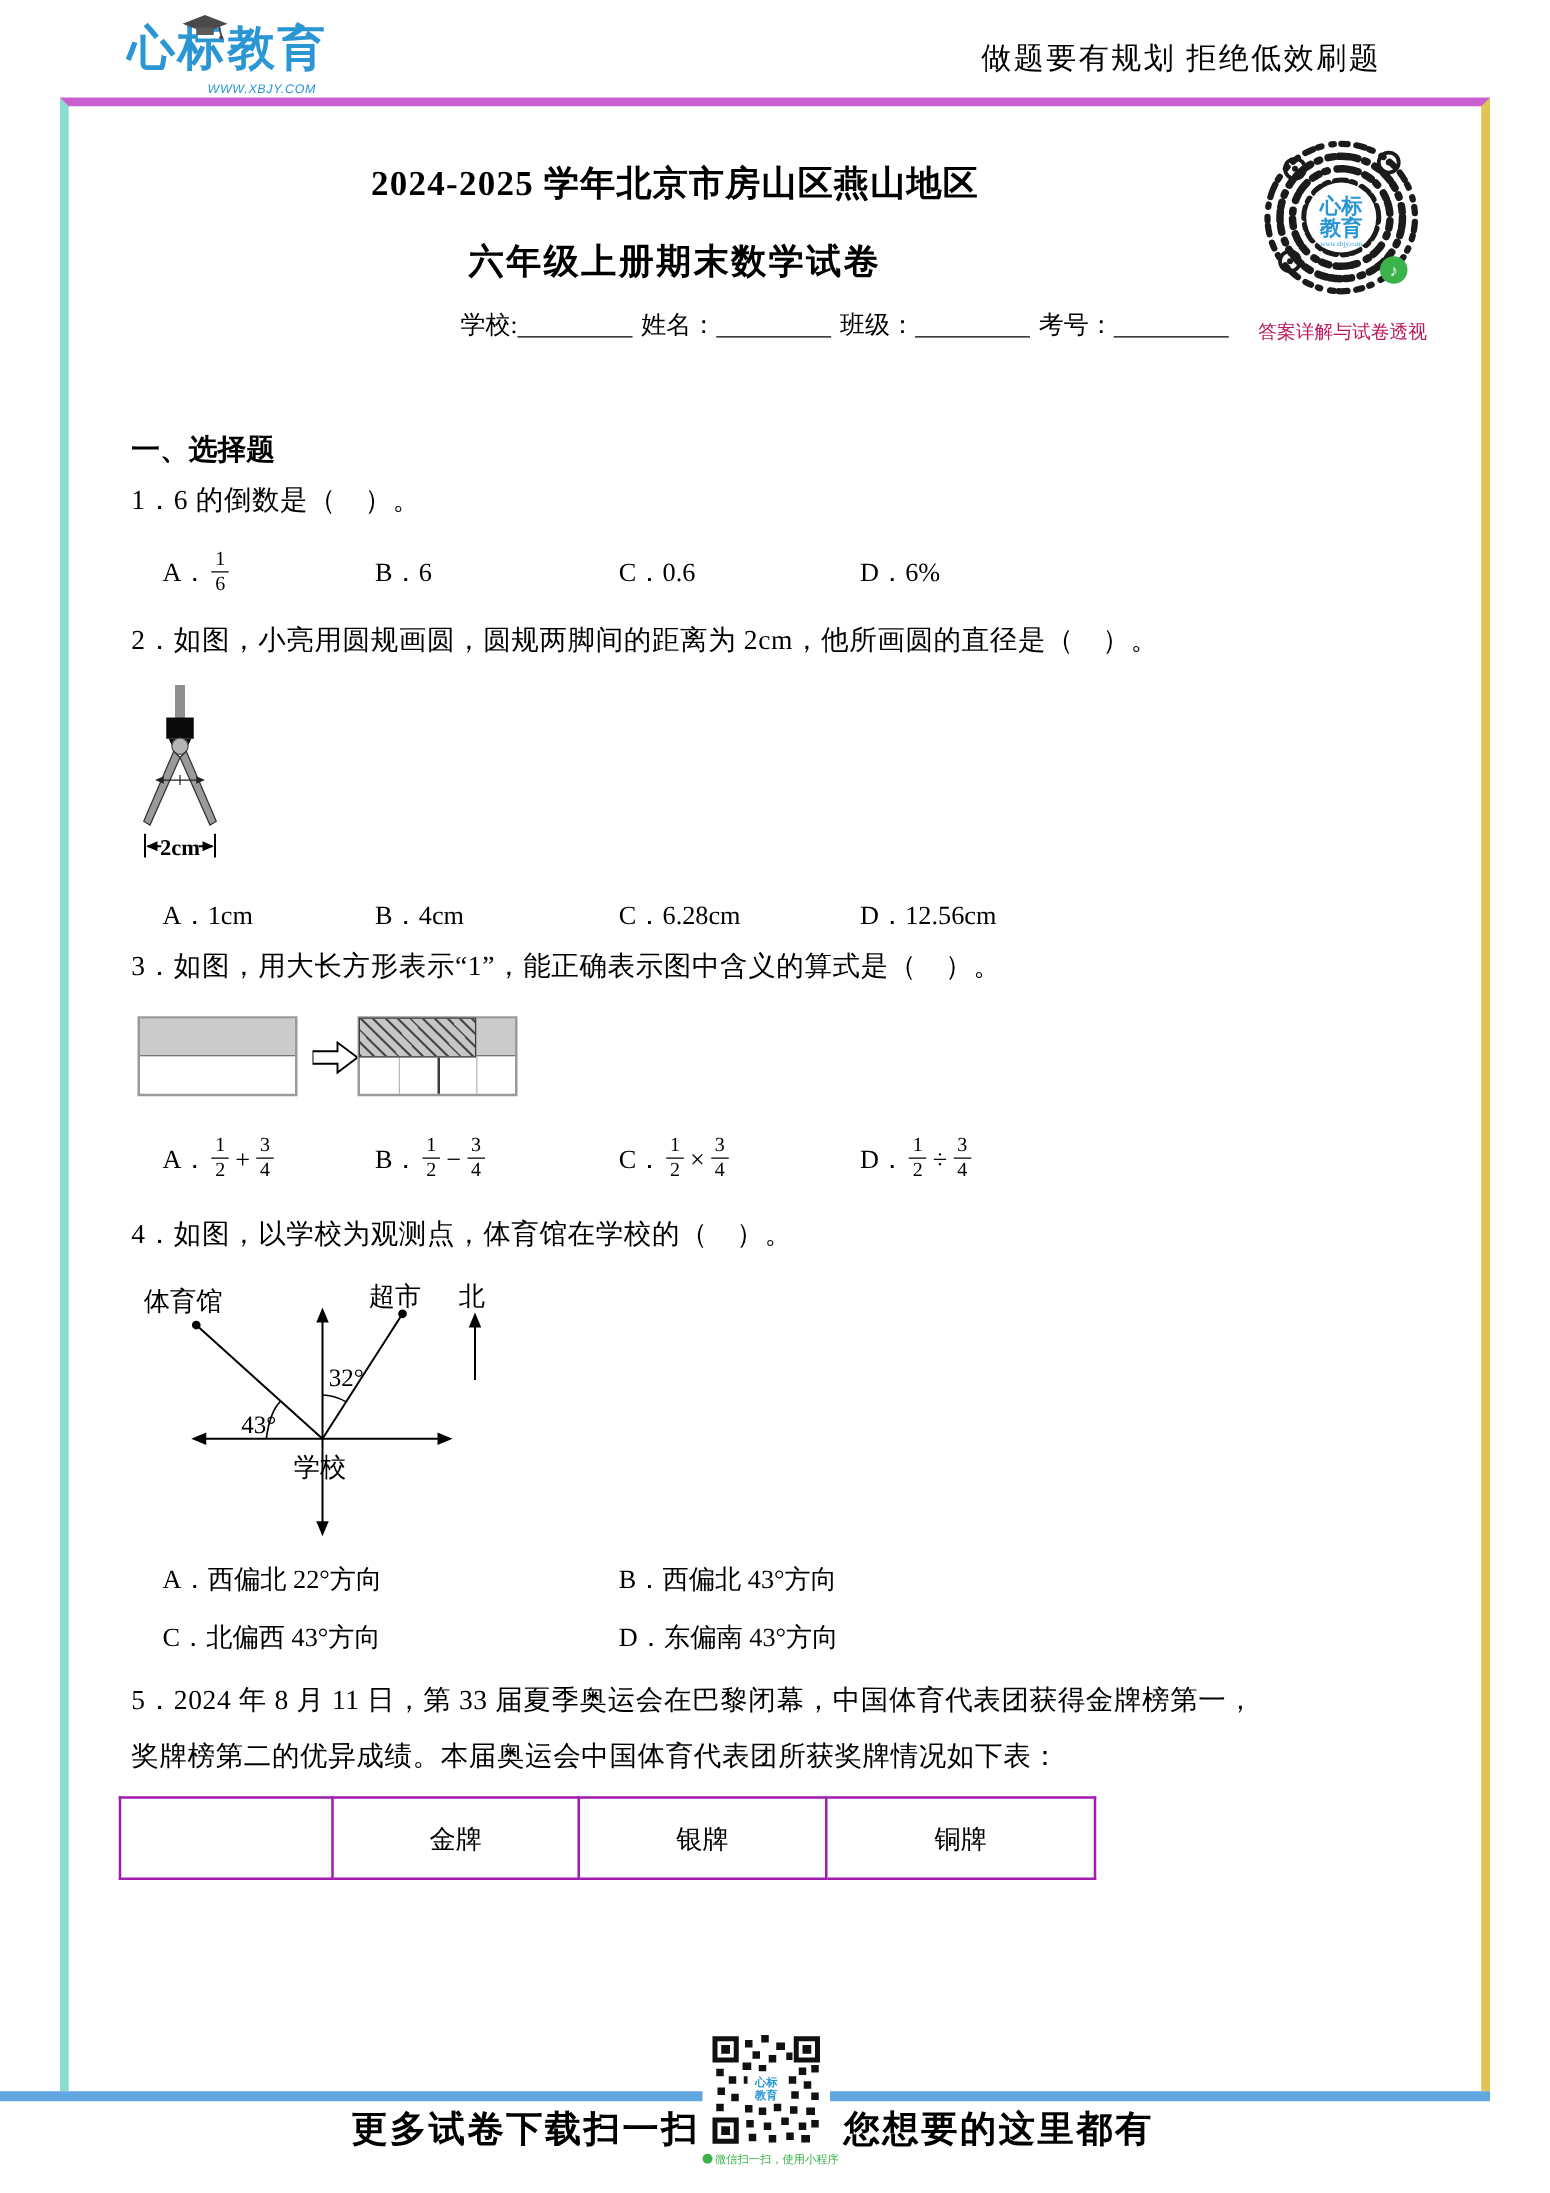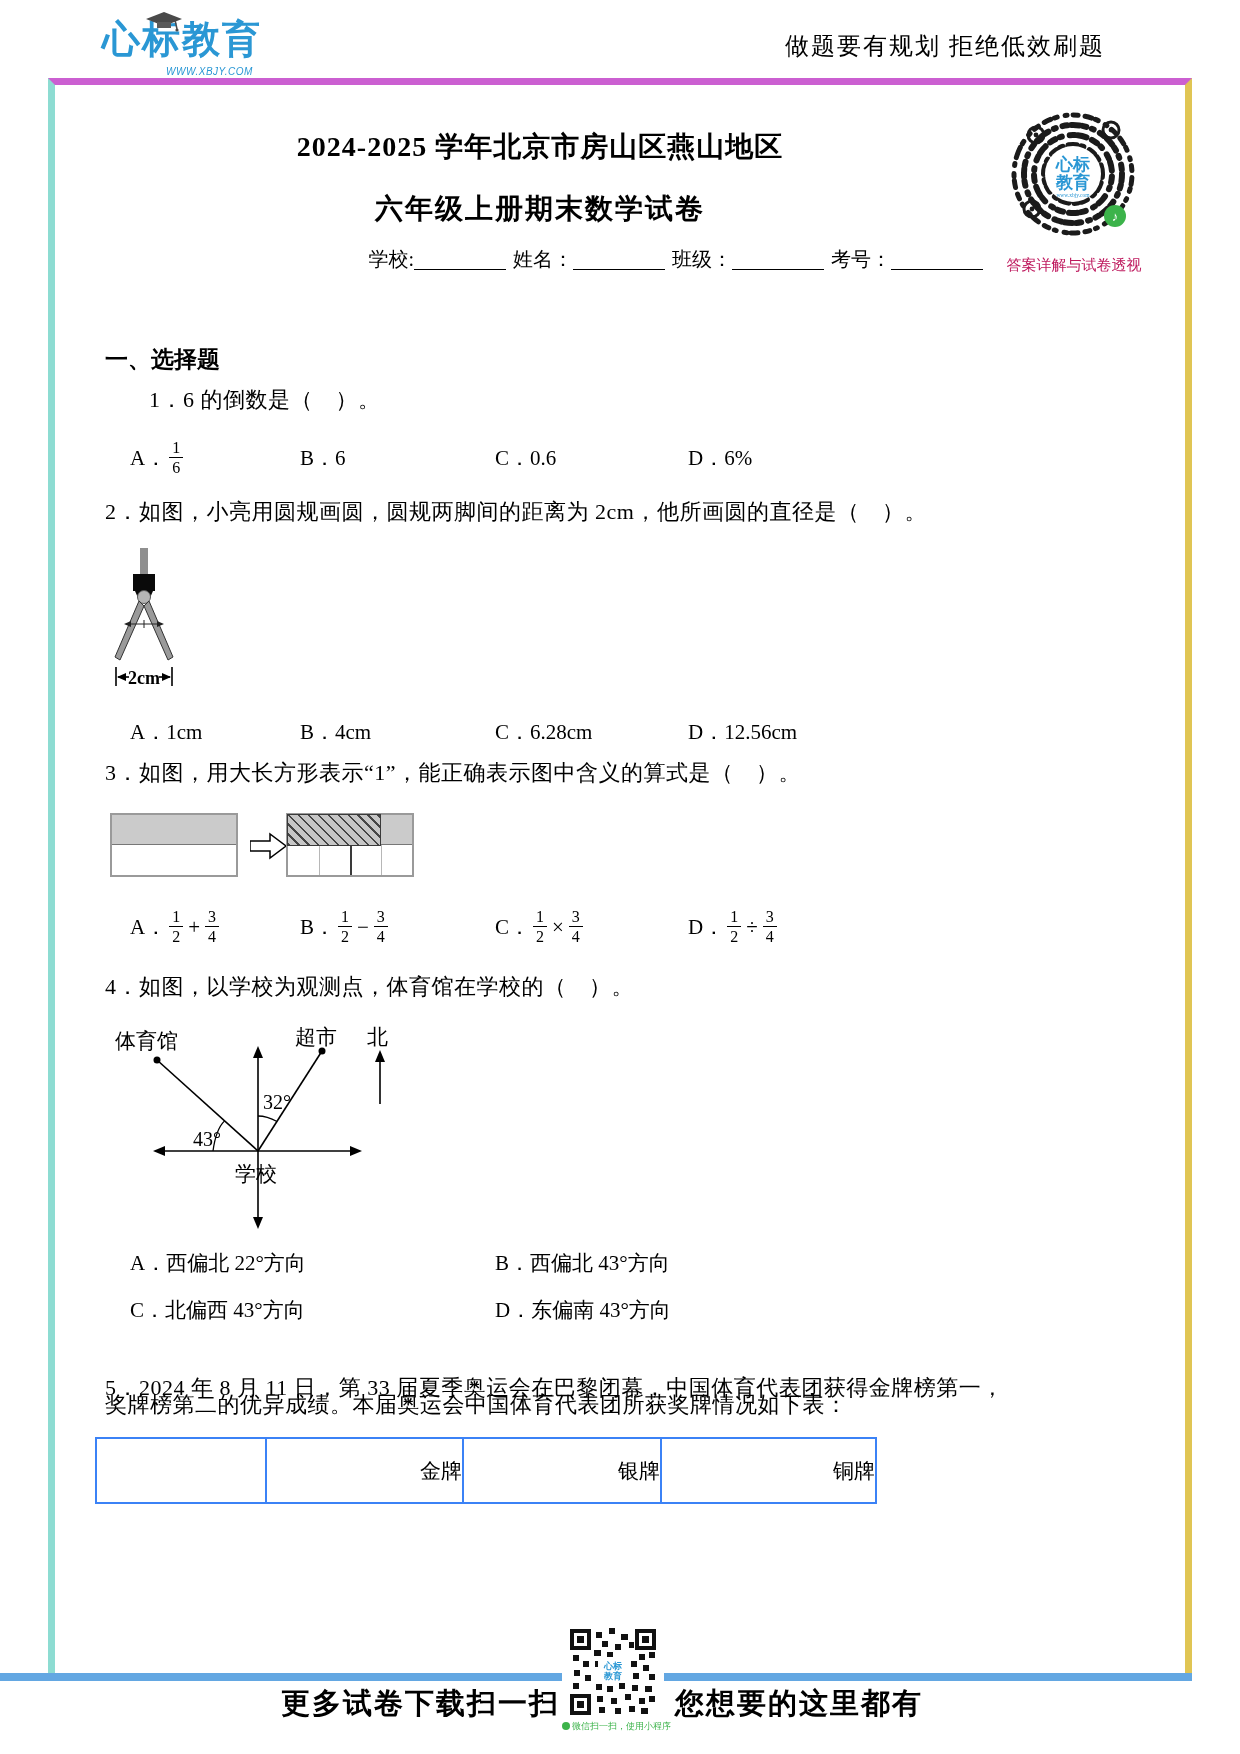--- a/index.html
+++ b/index.html
@@ -35,21 +35,21 @@
 
 .q3fig{position:absolute;left:110px;top:813px;width:310px;height:70px;}
 .rect3{position:absolute;top:0;width:128px;height:64px;border:2px solid #9a9a9a;background:#fff;}
 .half-top{position:absolute;left:0;top:0;width:100%;height:50%;background:#cbcbcb;border-bottom:1px solid #777;}
 .hatch{position:absolute;left:-1px;top:-1px;width:76%;height:32px;background:repeating-linear-gradient(45deg,rgba(45,45,45,.85) 0 1.6px,rgba(0,0,0,0) 1.6px 7px),#c6c6c6;border:1px solid #3a3a3a;}
 .vmid{position:absolute;left:50%;top:0;width:2px;height:100%;background:#3a3a3a;}
 .vq1{position:absolute;left:25%;top:50%;bottom:0;width:1px;background:#b7b7b7;}
 .vq3{position:absolute;left:75%;top:50%;bottom:0;width:1px;background:#b7b7b7;}
 
 .medal-table{position:absolute;left:95px;top:1437px;border-collapse:collapse;table-layout:fixed;}
-.medal-table td{border:2px solid #3b82f6;text-align:right;vertical-align:middle;font-size:21px;height:65px;background:#fff;}
+.medal-table td{border:2px solid #a21caf;text-align:center;vertical-align:middle;font-size:21px;height:65px;background:#fff;}
 
 .foot-left{position:absolute;left:250px;top:1684px;width:310px;text-align:right;font-size:29px;font-weight:bold;letter-spacing:2px;}
 .foot-right{position:absolute;left:675px;top:1684px;font-size:29px;font-weight:bold;letter-spacing:2px;}
 .foot-qr{position:absolute;left:562px;top:1628px;width:102px;height:120px;background:#fff;text-align:center;z-index:3;}
 .foot-qr-caption{font-size:9px;color:#3cb34a;font-family:"Liberation Sans",sans-serif;white-space:nowrap;}
 .gdot{display:inline-block;width:8px;height:8px;border-radius:50%;background:#3cb34a;vertical-align:-1px;margin-right:2px;}
 svg text{font-family:"Liberation Serif","DejaVu Serif",serif;}
 </style>
 </head>
 <body>
@@ -97,21 +97,21 @@
   <text x="68" y="64" text-anchor="middle" font-size="17" font-weight="bold" fill="#2a97d4" font-family="Liberation Sans,sans-serif">心标</text>
   <text x="68" y="82" text-anchor="middle" font-size="17" font-weight="bold" fill="#2a97d4" font-family="Liberation Sans,sans-serif">教育</text>
   <text x="68" y="91" text-anchor="middle" font-size="5.5" fill="#2a97d4" font-family="Liberation Sans,sans-serif">www.xbjy.com</text>
   <circle cx="110" cy="110" r="11" fill="#3cb34a"></circle>
   <text x="110" y="115" text-anchor="middle" font-size="13" fill="#fff">♪</text>
 </svg>
 <div class="qr-caption">答案详解与试卷透视</div>
 
 <div class="sec-head">一、选择题</div>
 
-<div class="qtext" style="top:385px;margin-left:44px;">1．6 的倒数是（　）。</div>
+<div class="qtext" style="top:385px;">1．6 的倒数是（　）。</div>
 <div class="opt-row" style="top:432px;">
   <span class="opt col-a">
     <span>A．</span>
     <span class="frac">
         <span class="fn">1</span>
         <span class="fd">6</span>
       </span>
   </span>
   <span class="opt col-b">
       <span>B．</span>
@@ -270,21 +270,21 @@
   <span class="opt col-a">
       <span>C．</span>
       <span>北偏西 43°方向</span>
     </span>
   <span class="opt col-c">
       <span>D．</span>
       <span>东偏南 43°方向</span>
     </span>
 </div>
 
-<div class="qtext" style="top:1345px;margin-top:28px;">5．2024 年 8 月 11 日，第 33 届夏季奥运会在巴黎闭幕，中国体育代表团获得金牌榜第一，</div>
+<div class="qtext" style="top:1345px;">5．2024 年 8 月 11 日，第 33 届夏季奥运会在巴黎闭幕，中国体育代表团获得金牌榜第一，</div>
 <div class="qtext" style="top:1390px;">奖牌榜第二的优异成绩。本届奥运会中国体育代表团所获奖牌情况如下表：</div>
 <table class="medal-table">
   <colgroup>
       <col style="width:170px">
       <col style="width:197px">
       <col style="width:198px">
       <col style="width:215px">
     </colgroup>
   <tbody>
       <tr>

